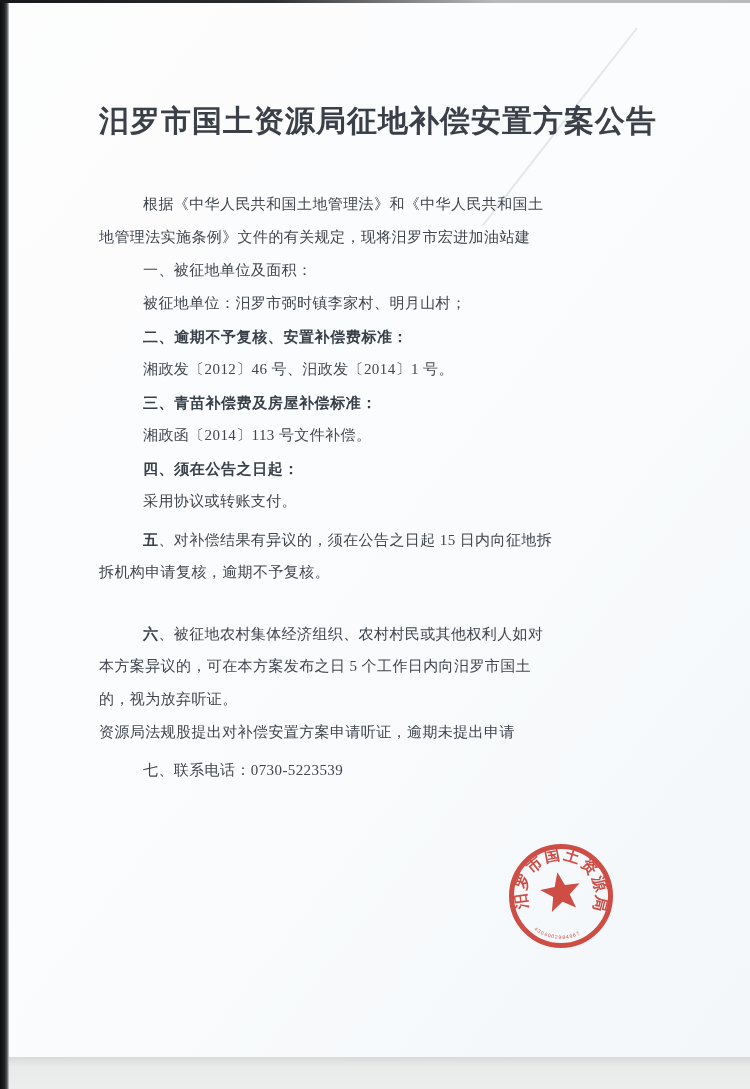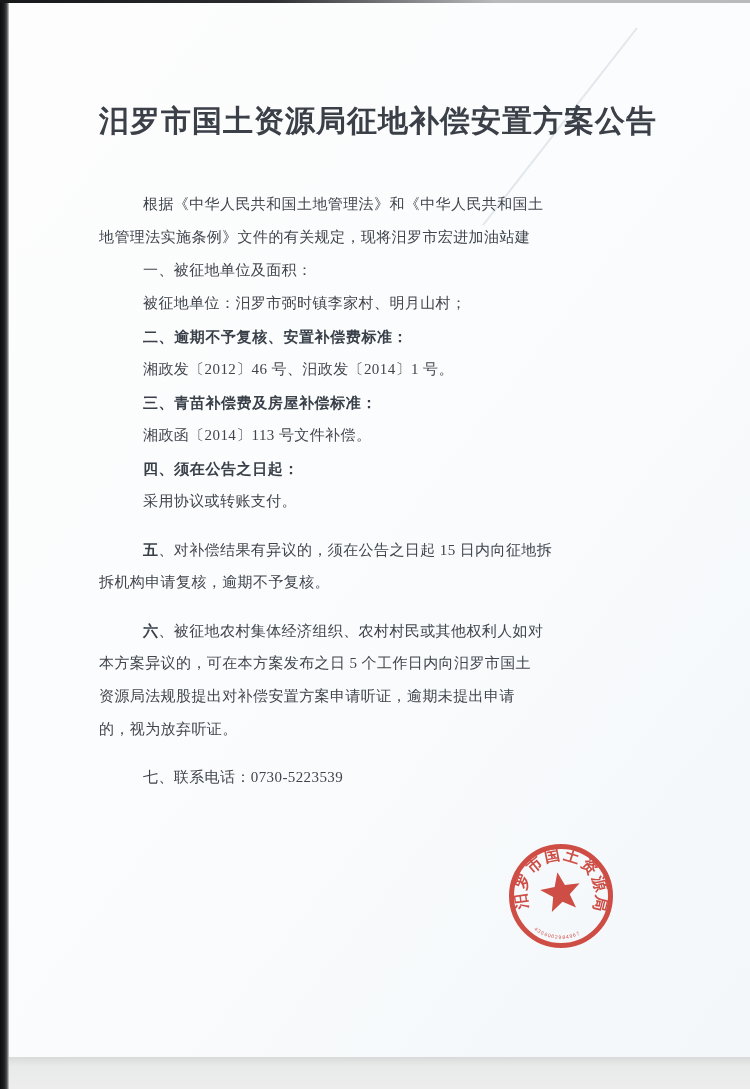--- a/index.html
+++ b/index.html
@@ -39,22 +39,22 @@
     font-size:30px;line-height:46px;color:#3b4048;letter-spacing:1px;white-space:nowrap;
   }
   .body-text{
     position:absolute;left:99px;top:188px;width:552px;
     font-size:15px;color:#40454d;
   }
   .ln{height:33px;line-height:33px;white-space:nowrap;letter-spacing:.4px;}
   .indent{padding-left:44px;}
   .hd{font-family:"Liberation Sans",sans-serif;font-weight:700;color:#394049;letter-spacing:.6px;}
   .lead{font-family:"Liberation Sans",sans-serif;font-weight:700;color:#394049;}
-  .gap4{margin-top:15px;}
-  .gap8{margin-top:15px;}
+  .gap4{margin-top:5px;}
+  .gap8{margin-top:28px;}
   .issue-date{
     position:absolute;top:903px;right:102px;
     font-size:23px;color:#4b5158;letter-spacing:2.5px;white-space:nowrap;
   }
   .seal{
     position:absolute;left:494px;top:830px;width:136px;height:136px;
     opacity:.9;mix-blend-mode:multiply;
   }
 </style>
 </head>
@@ -77,22 +77,22 @@
     <div class="ln indent hd">二、逾期不予复核、安置补偿费标准：</div>
     <div class="ln indent">湘政发〔2012〕46 号、汨政发〔2014〕1 号。</div>
     <div class="ln indent hd">三、青苗补偿费及房屋补偿标准：</div>
     <div class="ln indent">湘政函〔2014〕113 号文件补偿。</div>
     <div class="ln indent hd">四、须在公告之日起：</div>
     <div class="ln indent">采用协议或转账支付。</div>
     <div class="ln indent gap4"><span class="lead">五</span><span>、对补偿结果有异议的，须在公告之日起 15 日内向征地拆</span></div>
     <div class="ln">拆机构申请复核，逾期不予复核。</div>
     <div class="ln indent gap8"><span class="lead">六</span><span>、被征地农村集体经济组织、农村村民或其他权利人如对</span></div>
     <div class="ln">本方案异议的，可在本方案发布之日 5 个工作日内向汨罗市国土</div>
+    <div class="ln">的，视为放弃听证。</div>
     <div class="ln">资源局法规股提出对补偿安置方案申请听证，逾期未提出申请</div>
-    <div class="ln">的，视为放弃听证。</div>
     <div class="ln indent gap4">七、联系电话：0730-5223539</div>
   </div>
 
 
   <svg class="seal" viewBox="0 0 136 136" xmlns="http://www.w3.org/2000/svg">
     <g fill="none" stroke="#d23b31">
       <circle cx="67" cy="66" r="49.5" stroke-width="5"></circle>
     </g>
     <polygon fill="#d23b31" transform="rotate(-10 67 63)" points="67,42 72.2,55.9 87,56.5 75.4,65.7 79.3,80 67,71.8 54.7,80 58.6,65.7 47,56.5 61.8,55.9"></polygon>
     <defs>

